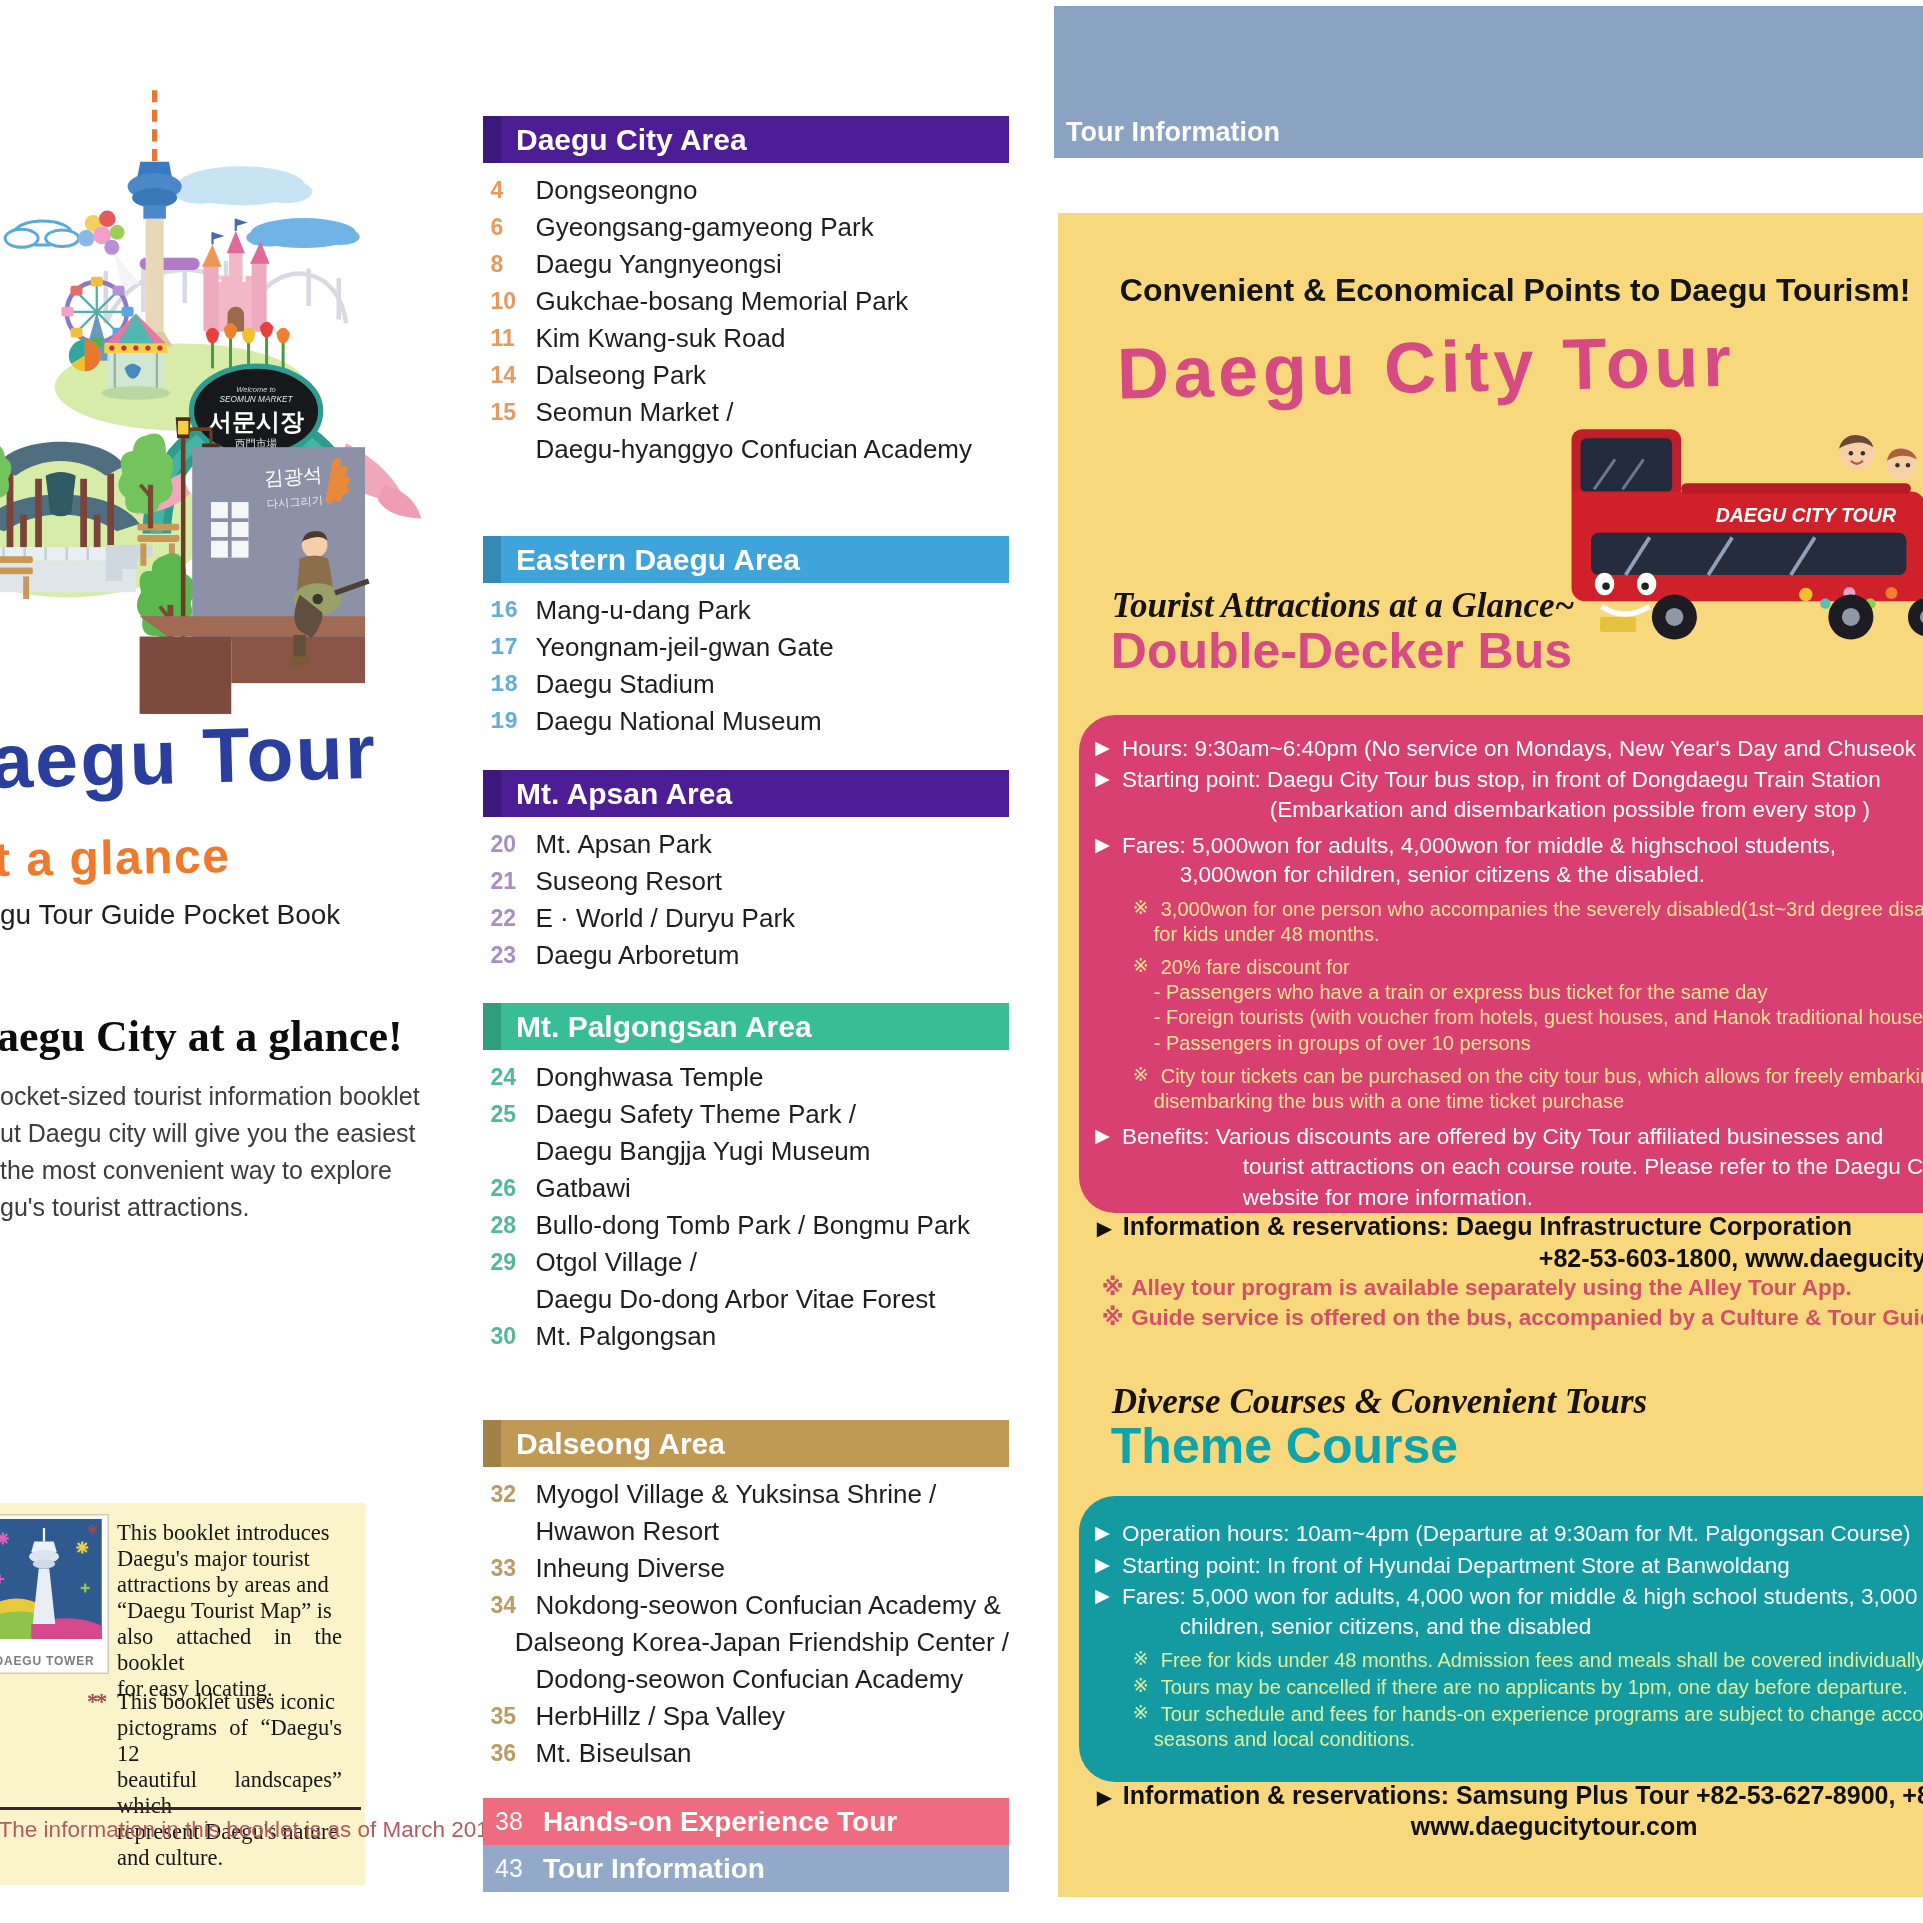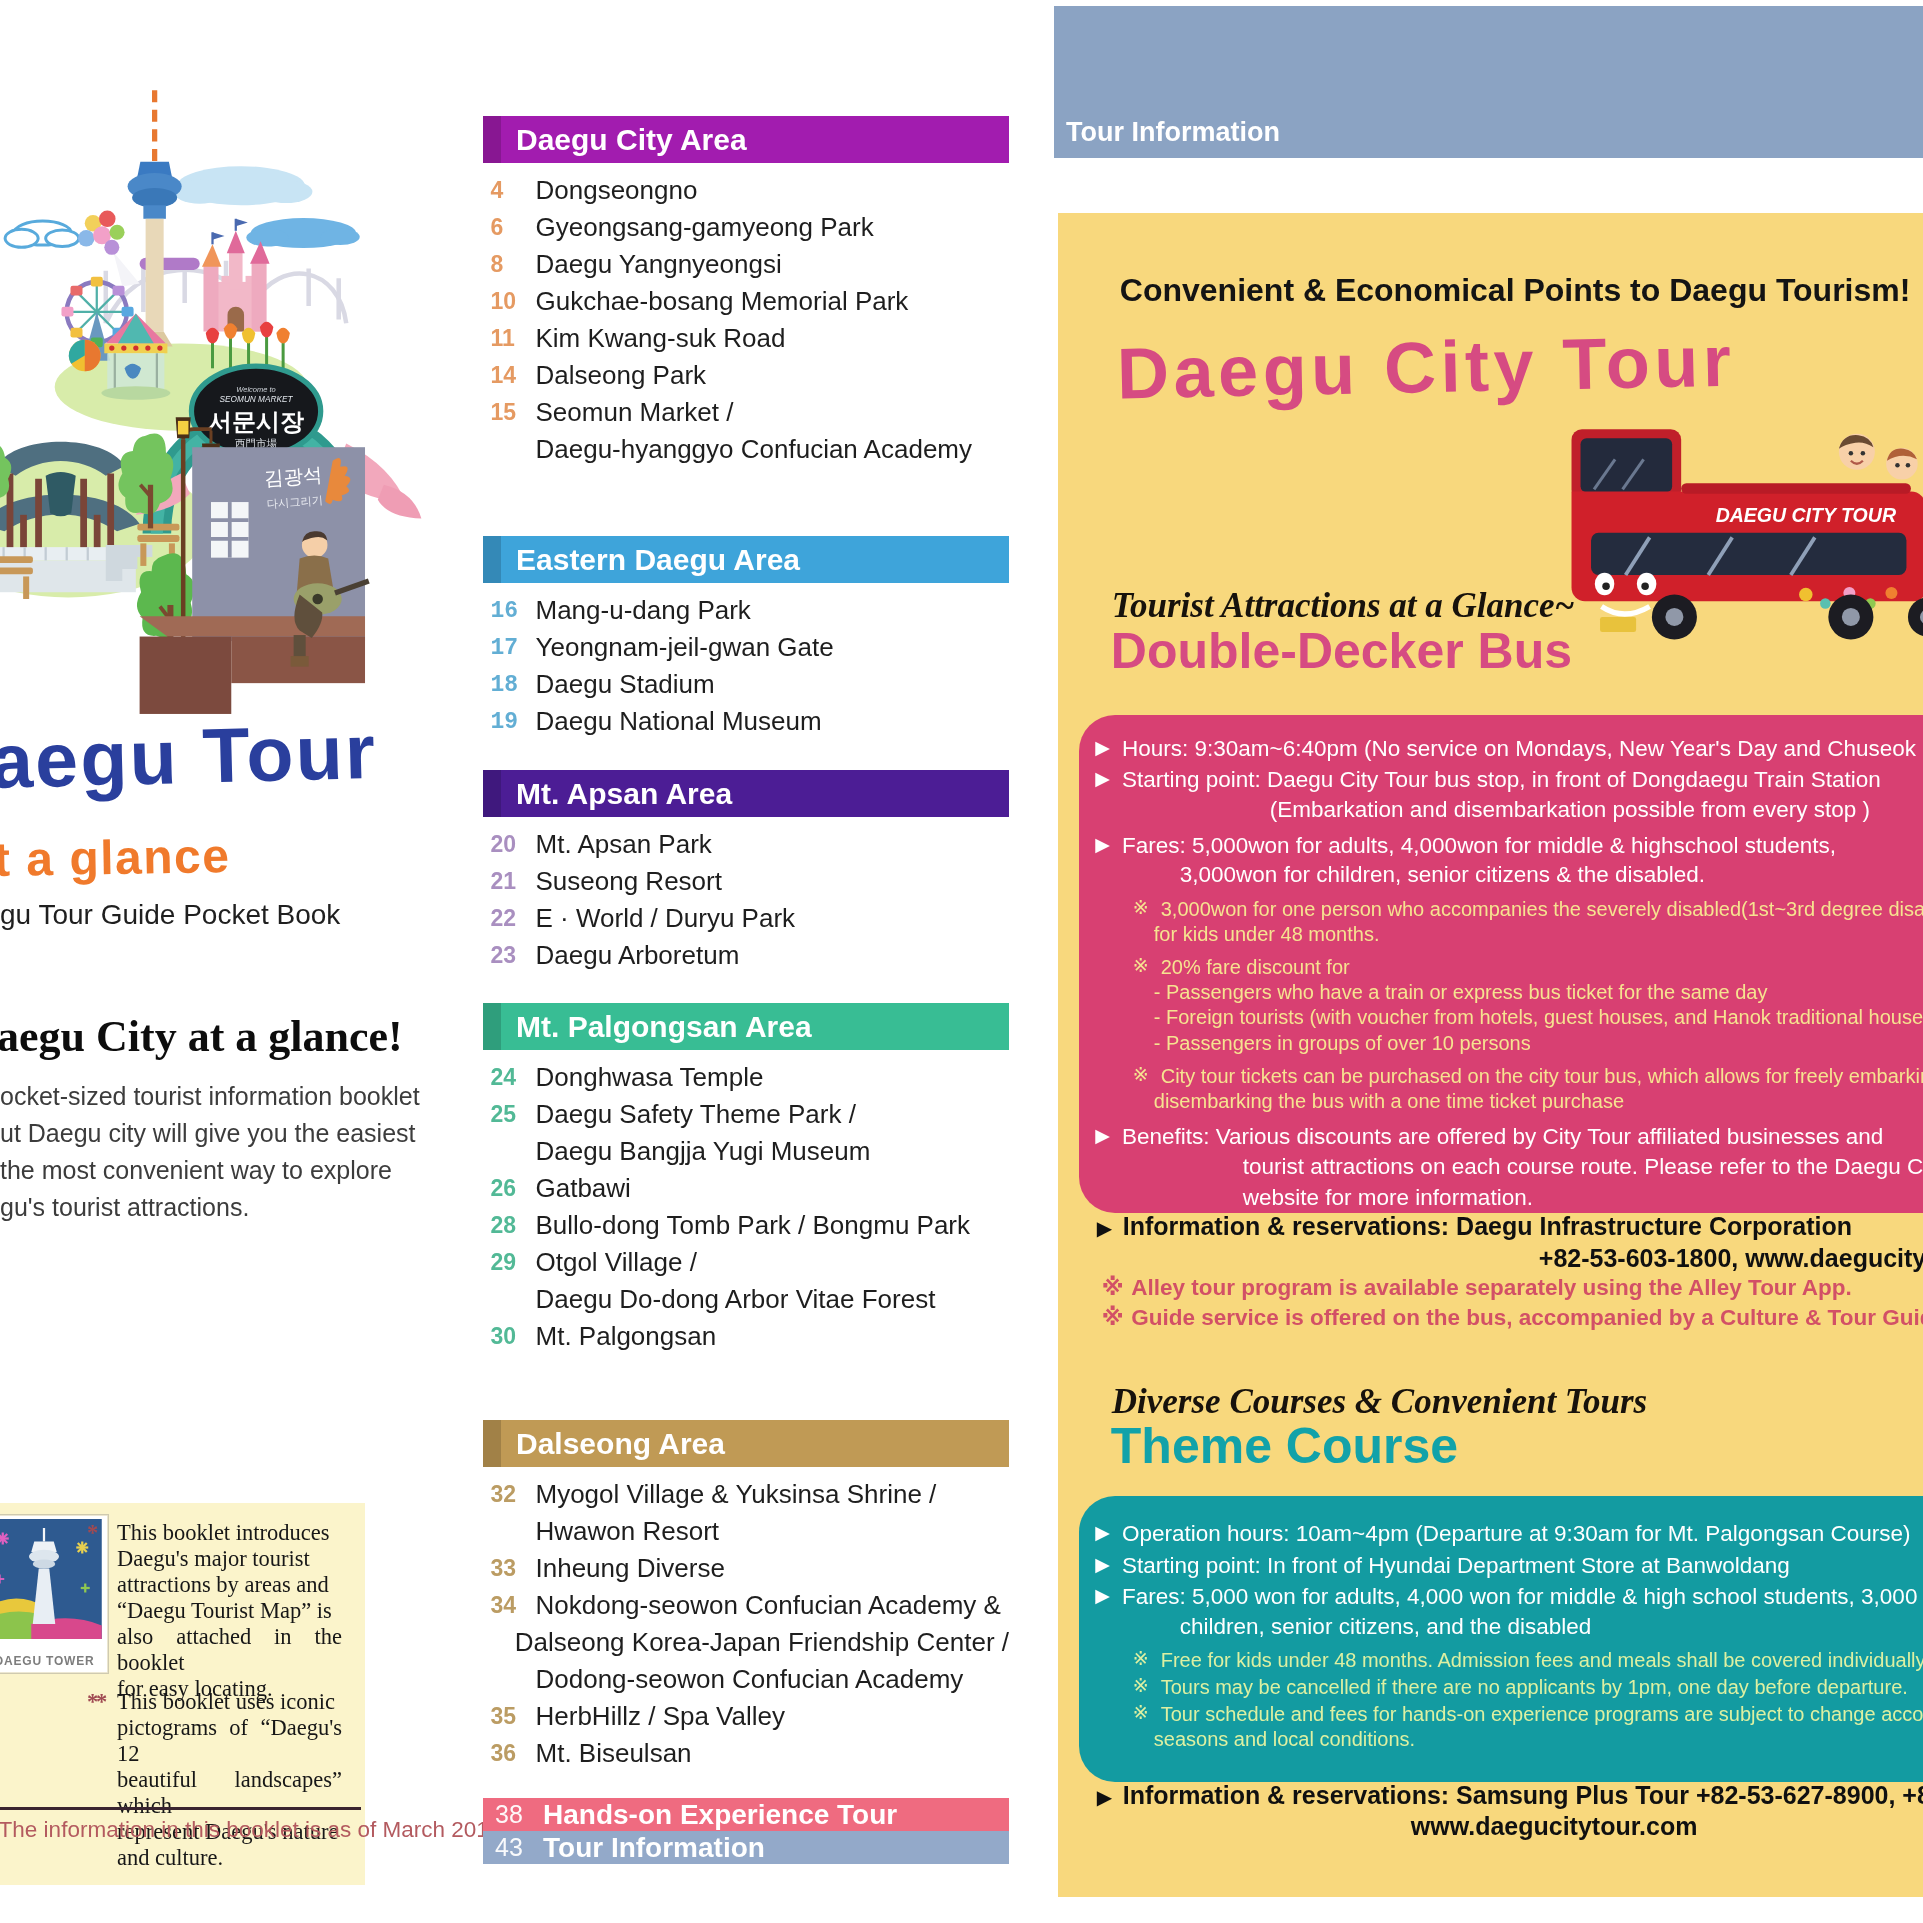--- a/index.html
+++ b/index.html
@@ -29,30 +29,30 @@
   .ib-rule{position:absolute;left:0;top:304px;width:391px;height:3px;background:#3a2430;}
   .ib-footer{position:absolute;left:28.6px;top:314px;font-size:22.5px;color:#b35a5f;white-space:nowrap;}
 
   
   .toc{position:absolute;left:483px;top:0;width:526px;height:1924px;}
   .toc-sec{position:absolute;left:0;width:526px;}
   .s1{top:116px;} .s2{top:536px;} .s3{top:770px;} .s4{top:1003px;} .s5{top:1420px;}
   .hdr{position:relative;height:47px;line-height:47px;padding-left:33px;font-size:30px;
        font-weight:bold;color:#fff;}
   .hdr::before{content:"";position:absolute;left:0;top:0;bottom:0;width:18px;background:rgba(0,0,0,.16);}
-  .h1{background:#a21caf;} .h2{background:#3ea4da;} .h3{background:#4c1d95;}
+  .h1{background:#4c1d95;} .h2{background:#3ea4da;} .h3{background:#4c1d95;}
   .h4{background:#38bd94;} .h5{background:#c09a55;}
   .rows{margin-top:9px;}
   .toc-row{display:flex;height:37px;align-items:center;}
   .toc-row .n{width:45px;padding-left:7.5px;font-size:23px;font-weight:bold;}
   .toc-row .t{font-size:26px;color:#1e1e1e;white-space:nowrap;}
   .c1 .n{color:#e59a62;} .c2 .n{color:#62aed4;font-family:Liberation Mono, monospace;} .c3 .n{color:#a98fc0;}
   .c4 .n{color:#52b996;} .c5 .n{color:#bb9c63;}
   .fbars{position:absolute;left:0;top:1798px;width:526px;}
-  .fbar{height:33px;display:flex;align-items:center;color:#fff;}
+  .fbar{height:47px;display:flex;align-items:center;color:#fff;}
   .fb1{background:#ef6b80;} .fb2{background:#93a9c9;}
   .fbar .fn{width:48px;padding-left:12px;font-size:25px;opacity:.95;}
   .fbar .fl{font-size:28px;font-weight:bold;}
 
   
   .right-page{position:absolute;left:1054px;top:0;width:869px;height:1924px;}
   .band{position:absolute;left:0;top:6px;right:0;height:152px;background:#8ba3c3;}
   .band-label{position:absolute;left:12px;bottom:10.5px;font-size:27px;font-weight:bold;color:#fff;}
   .ypage{position:absolute;left:3.8px;top:213px;right:0;height:1684px;background:#f8d87d;}
   .intro{position:absolute;left:62px;top:59px;font-size:32px;font-weight:800;color:#141414;white-space:nowrap;}

